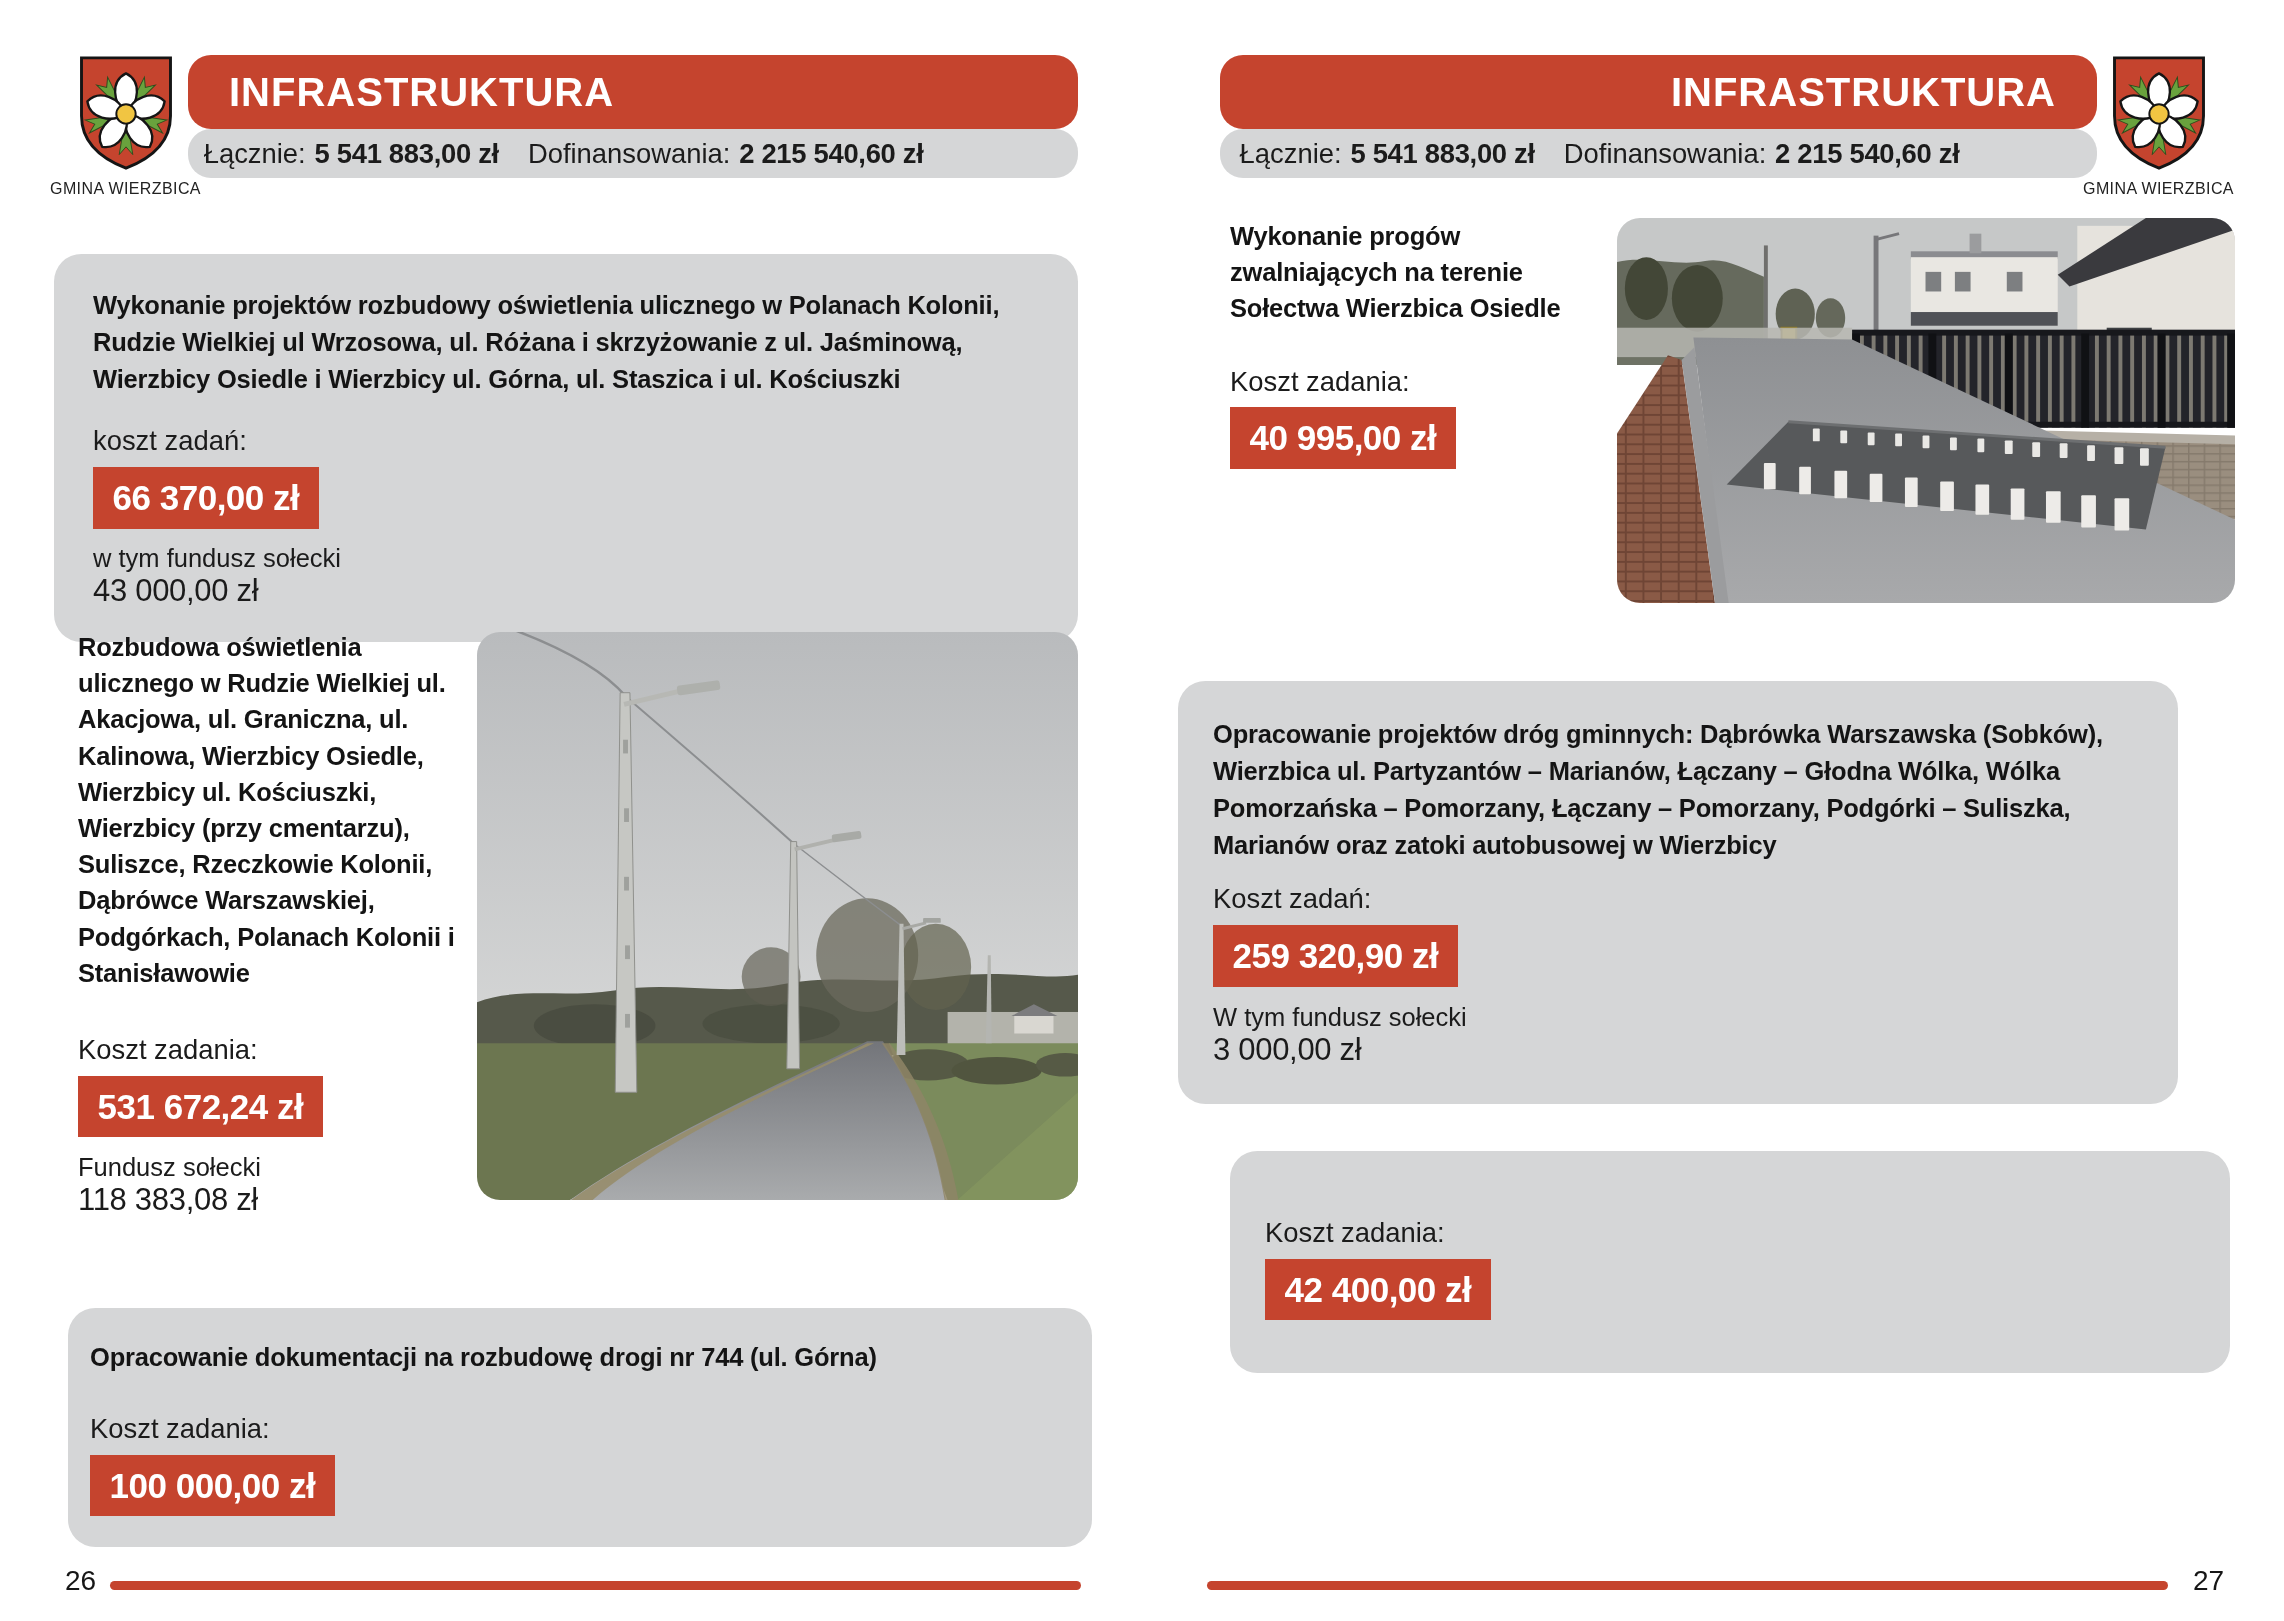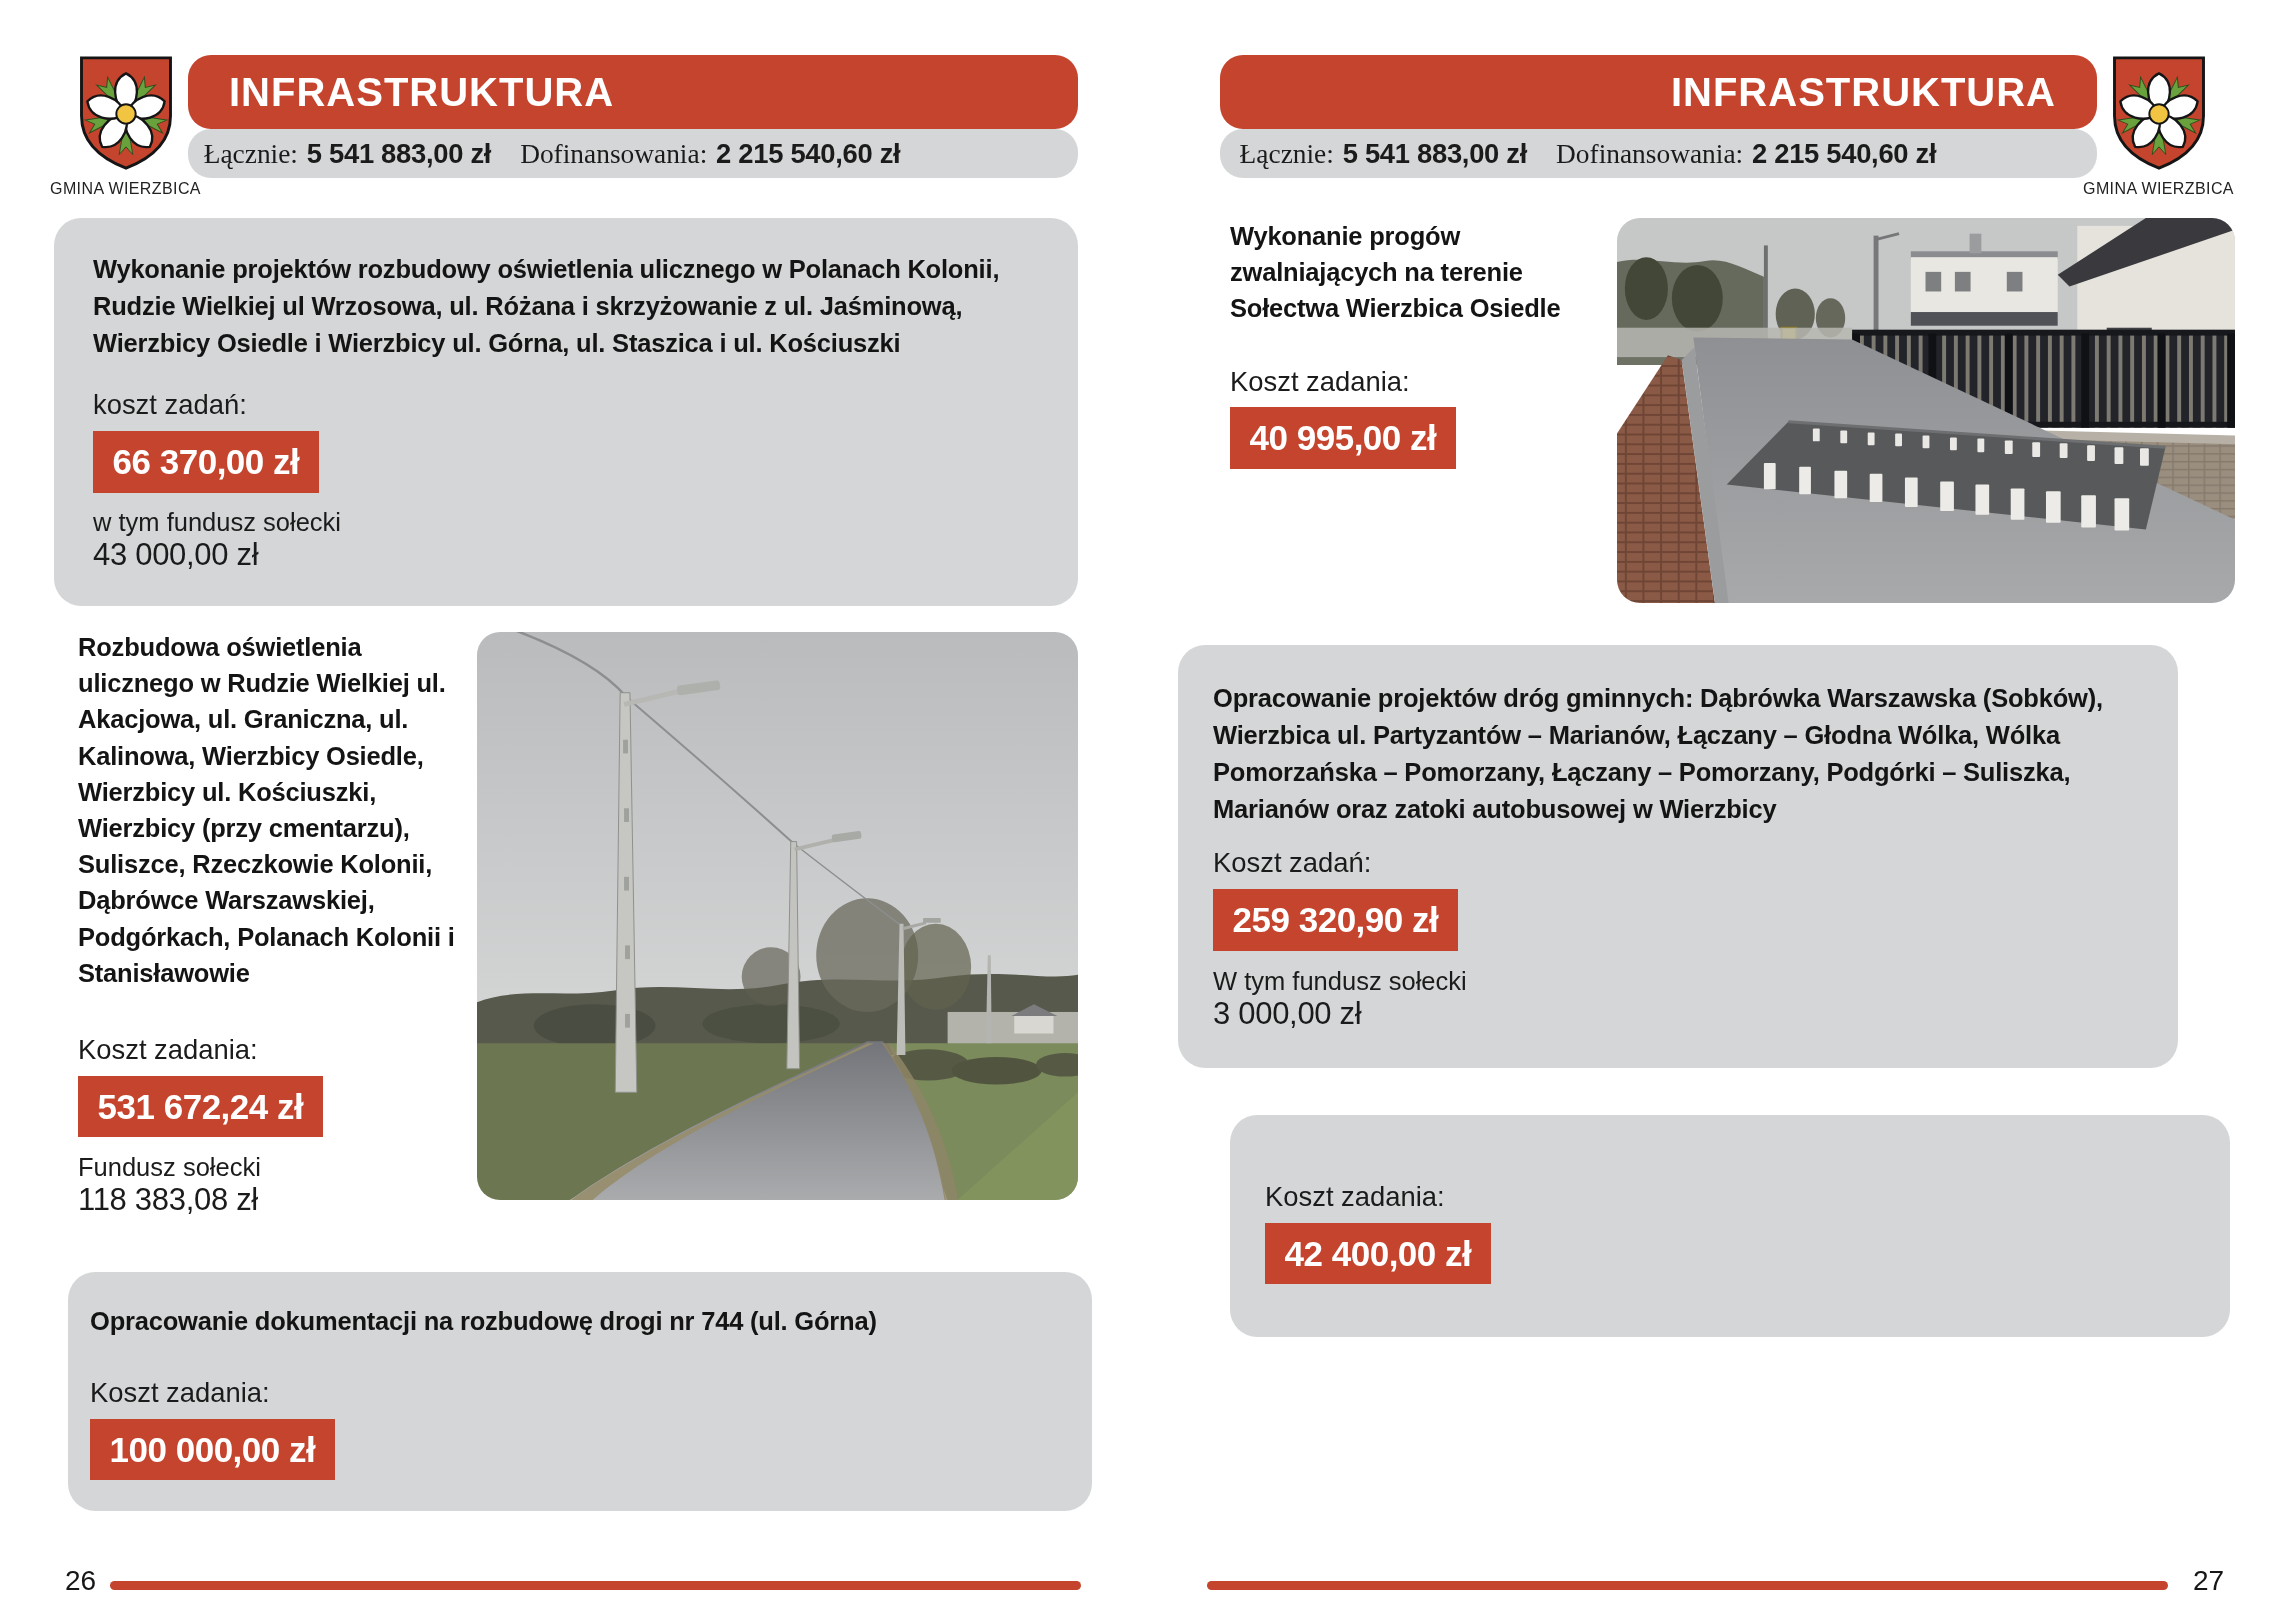--- a/index.html
+++ b/index.html
@@ -30,31 +30,32 @@
   }
   .banner.left-align h1 { padding-left: 41px; text-align: left; }
   .banner.right-align h1 { padding-right: 41px; text-align: right; }
   .totals-bar {
     background: #d5d6d7;
     height: 49px;
     font-size: 27.4px;
     line-height: 49px;
     white-space: nowrap;
   }
-  .totals-bar span { margin-right: 8.8px; font-family: Liberation Serif, serif; }
+  .totals-bar span { margin-right: 8.8px; }
   .totals-bar b { margin-right: 29px; letter-spacing: -0.3px; }
   .crest-box { width: 157px; text-align: center; }
   .crest-box svg { display: inline-block; }
   .crest-caption { font-size: 16px; letter-spacing: 0.4px; margin-top: 3.9px; color: #222; }
 
   
   .card {
     background: #d5d6d7;
     border-radius: 27.4px;
     padding: 33px 39px;
+    margin-top: 36px;
   }
   .project-title {
     font-size: 25.5px;
     font-weight: bold;
     line-height: 1.45;
     letter-spacing: -0.2px;
     color: #141414;
   }
   .narrow .project-title { line-height: 1.42; }
   .cost-label { font-size: 27.4px; color: #1b1b1b; }

